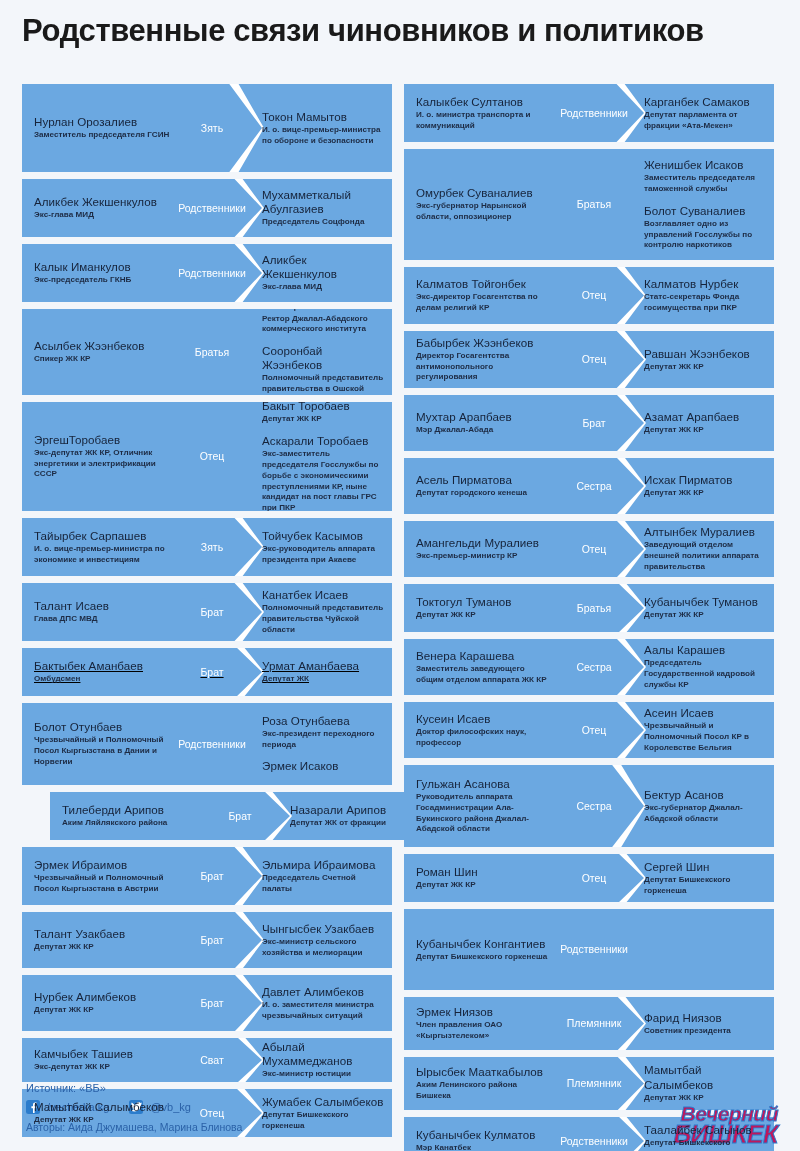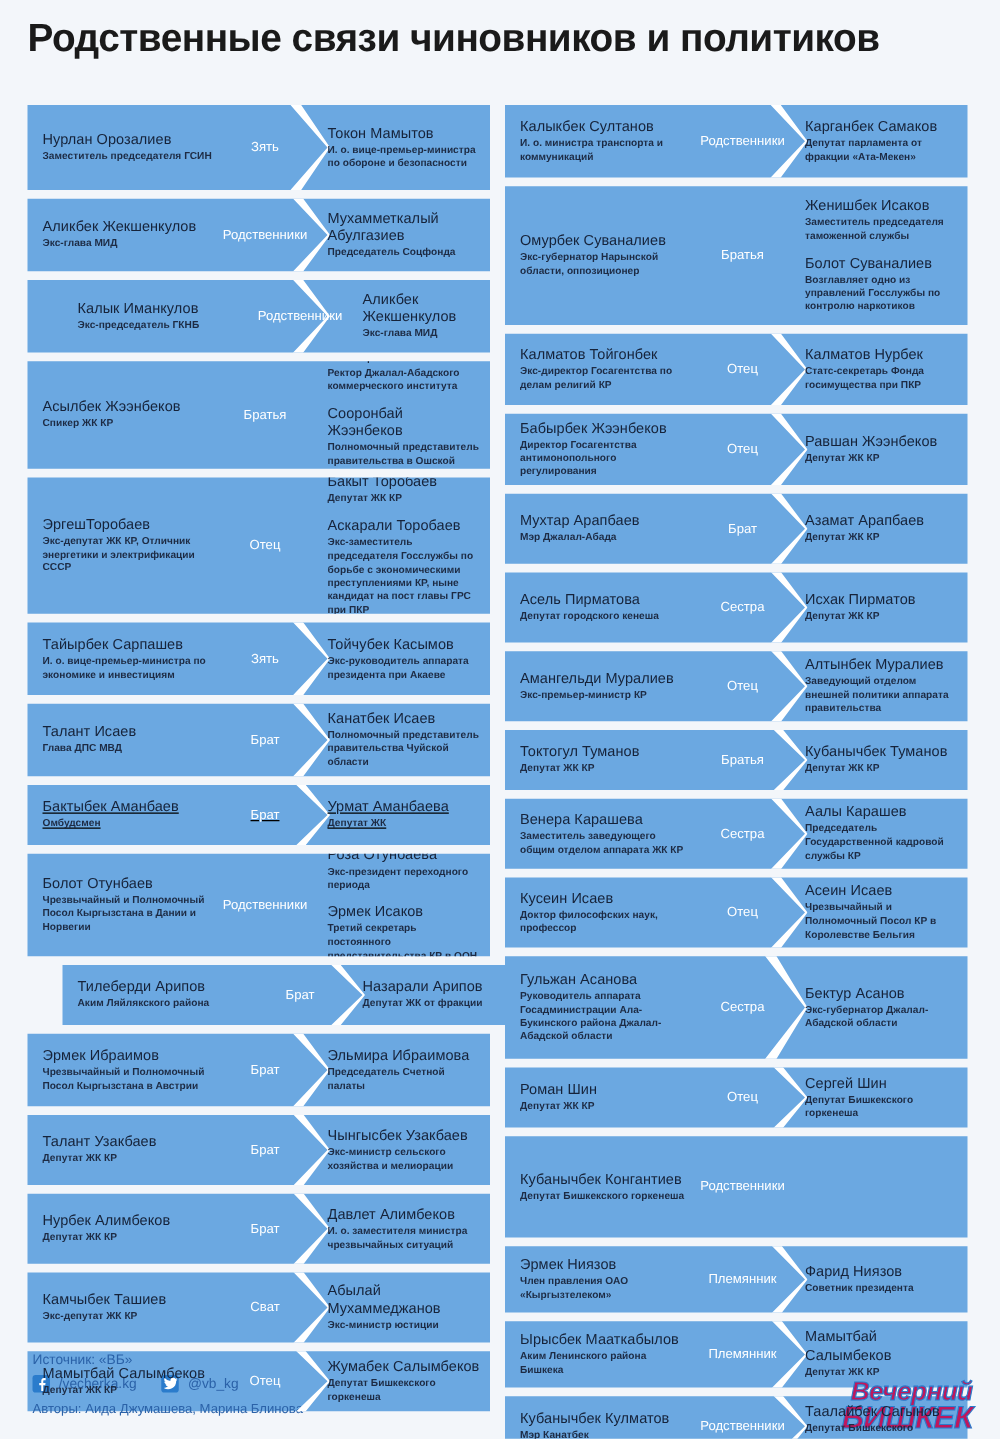--- a/index.html
+++ b/index.html
@@ -173,21 +173,21 @@
     display: block;
     -webkit-text-stroke: 0.9px #2b7ccc;
   }
 </style>
 </head>
 <body>
 
 <div id="page-title">Родственные связи чиновников и политиков</div>
 
 <div class="column" id="column-left">
-    <div class="pair-row" style="height: 68px;">
+    <div class="pair-row" style="height: 88px;">
       <div class="chevron">
         <svg viewBox="0 0 56 116" preserveAspectRatio="none">
           <path d="M0,-4 L54,58 L0,120 L14,120 L56,58 L14,-4 Z" fill="#ffffff"></path>
         </svg>
       </div>
       <div class="pair-inner">
         <div class="person-left">
           <div class="p-entry">
             <div class="p-name">Нурлан Орозалиев</div>
             <div class="p-role">Заместитель председателя ГСИН</div>
@@ -217,21 +217,21 @@
         </div>
         <div class="relation">Родственники</div>
         <div class="person-right">
           <div class="p-entry">
             <div class="p-name">Мухамметкалый Абулгазиев</div>
             <div class="p-role">Председатель Соцфонда</div>
           </div>
         </div>
       </div>
     </div>
-    <div class="pair-row" style="height: 58px; padding-left: 28px;">
+    <div class="pair-row" style="height: 58px;">
       <div class="chevron">
         <svg viewBox="0 0 56 106" preserveAspectRatio="none">
           <path d="M0,-4 L54,53 L0,110 L14,110 L56,53 L14,-4 Z" fill="#ffffff"></path>
         </svg>
       </div>
       <div class="pair-inner">
         <div class="person-left">
           <div class="p-entry">
             <div class="p-name">Калык Иманкулов</div>
             <div class="p-role">Экс-председатель ГКНБ</div>
@@ -363,21 +363,20 @@
           </div>
         </div>
         <div class="relation">Родственники</div>
         <div class="person-right">
           <div class="p-entry">
             <div class="p-name">Роза Отунбаева</div>
             <div class="p-role">Экс-президент переходного периода</div>
           </div>
           <div class="p-entry">
             <div class="p-name">Эрмек Исаков</div>
-            <div class="p-role">Третий секретарь постоянного представительства КР в ООН</div>
           </div>
         </div>
       </div>
     </div>
     <div class="pair-row" style="height: 48px; margin-left: 28px;">
       <div class="chevron">
         <svg viewBox="0 0 56 96" preserveAspectRatio="none">
           <path d="M0,-4 L54,48 L0,100 L14,100 L56,48 L14,-4 Z" fill="#ffffff"></path>
         </svg>
       </div>
@@ -456,21 +455,21 @@
         </div>
         <div class="relation">Брат</div>
         <div class="person-right">
           <div class="p-entry">
             <div class="p-name">Давлет Алимбеков</div>
             <div class="p-role">И. о. заместителя министра чрезвычайных ситуаций</div>
           </div>
         </div>
       </div>
     </div>
-    <div class="pair-row" style="height: 56px;">
+    <div class="pair-row" style="height: 44px;">
       <div class="chevron">
         <svg viewBox="0 0 56 104" preserveAspectRatio="none">
           <path d="M0,-4 L54,52 L0,108 L14,108 L56,52 L14,-4 Z" fill="#ffffff"></path>
         </svg>
       </div>
       <div class="pair-inner">
         <div class="person-left">
           <div class="p-entry">
             <div class="p-name">Камчыбек Ташиев</div>
             <div class="p-role">Экс-депутат ЖК КР</div>

